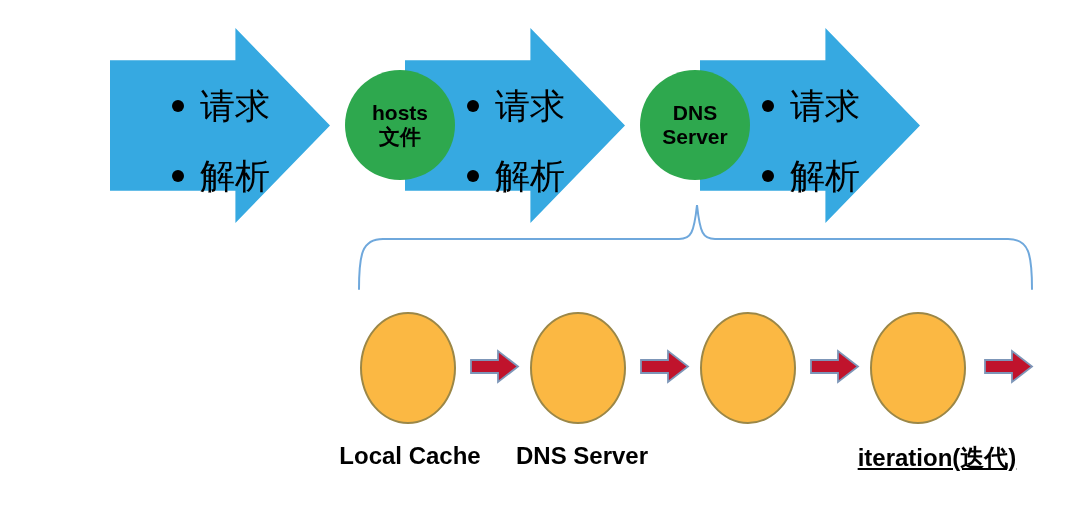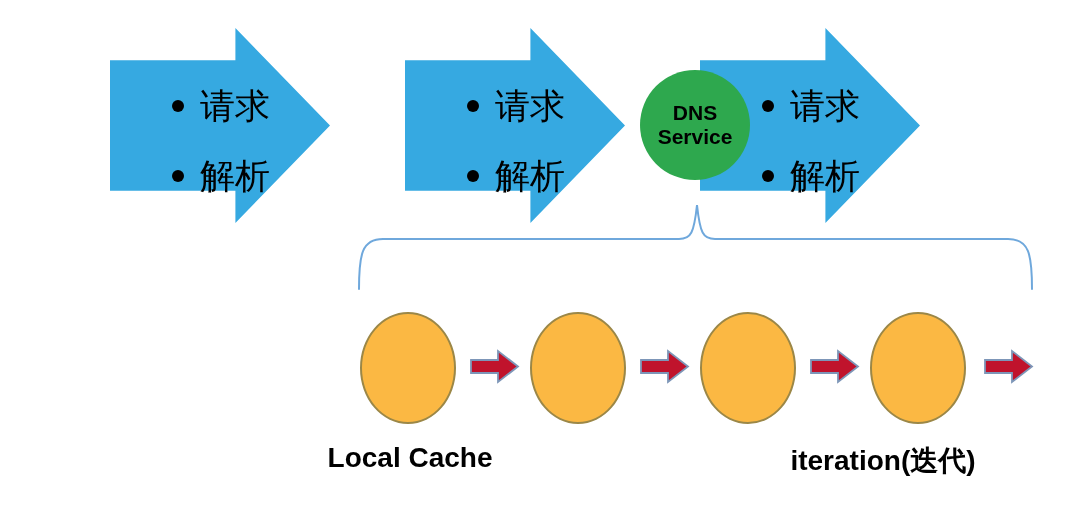--- a/index.html
+++ b/index.html
@@ -75,26 +75,26 @@
   .node.n3{left:870px;}
 
   .red-arrow{position:absolute;top:348px;width:50px;height:37px;}
   .red-arrow.r0{left:470px;}
   .red-arrow.r1{left:640px;}
   .red-arrow.r2{left:810px;}
   .red-arrow.r3{left:984px;}
 
   .seq-label{
     position:absolute;top:442px;transform:translateX(-50%);
-    font-weight:bold;font-size:28px;color:var(--text);white-space:nowrap;
+    font-weight:bold;font-size:24px;color:var(--text);white-space:nowrap;
   }
   .seq-label.l0{left:410px;}
   .seq-label.l1{left:582px;}
   .seq-label.l2{left:755px;}
-  .seq-label.l3{left:883px;}
+  .seq-label.l3{left:937px;text-decoration:underline;}
 </style>
 </head>
 <body>
 
 <div class="canvas">
 
   <div class="stage s0">
     <div class="big-arrow"></div>
     <div class="bullets">
       <div class="bullet-line">
@@ -113,38 +113,44 @@
     <div class="bullets">
       <div class="bullet-line">
         <span class="bullet-dot"></span>
         <span>请求</span>
       </div>
       <div class="bullet-line">
         <span class="bullet-dot"></span>
         <span>解析</span>
       </div>
     </div>
+    <div class="g-circle">
+      <div class="circle-text">
+        <span>hosts</span>
+        <span>文件</span>
+      </div>
+    </div>
   </div>
 
   <div class="stage s2">
     <div class="big-arrow"></div>
     <div class="bullets">
       <div class="bullet-line">
         <span class="bullet-dot"></span>
         <span>请求</span>
       </div>
       <div class="bullet-line">
         <span class="bullet-dot"></span>
         <span>解析</span>
       </div>
     </div>
     <div class="g-circle">
       <div class="circle-text">
         <span>DNS</span>
-        <span>Service</span>
+        <span>Server</span>
       </div>
     </div>
   </div>
 
   <svg class="brace-svg" viewBox="0 0 1080 525">
     <path d="M 359 289
              C 359 254, 362 239, 383 239
              L 679 239
              C 691 239, 694 233, 697 205
              C 700 233, 703 239, 715 239
@@ -164,15 +170,16 @@
     <polygon points="1,12 28,12 28,3 48,18.5 28,34 28,25 1,25" fill="var(--red-arrow)" stroke="var(--red-arrow-border)" stroke-width="1.8"></polygon>
   </svg>
   <svg class="red-arrow r2" viewBox="0 0 50 37">
     <polygon points="1,12 28,12 28,3 48,18.5 28,34 28,25 1,25" fill="var(--red-arrow)" stroke="var(--red-arrow-border)" stroke-width="1.8"></polygon>
   </svg>
   <svg class="red-arrow r3" viewBox="0 0 50 37">
     <polygon points="1,12 28,12 28,3 48,18.5 28,34 28,25 1,25" fill="var(--red-arrow)" stroke="var(--red-arrow-border)" stroke-width="1.8"></polygon>
   </svg>
 
   <div class="seq-label l0">Local Cache</div>
+  <div class="seq-label l1">DNS Server</div>
   <div class="seq-label l3">iteration(迭代)</div>
 
 </div>
 
 </body></html>

